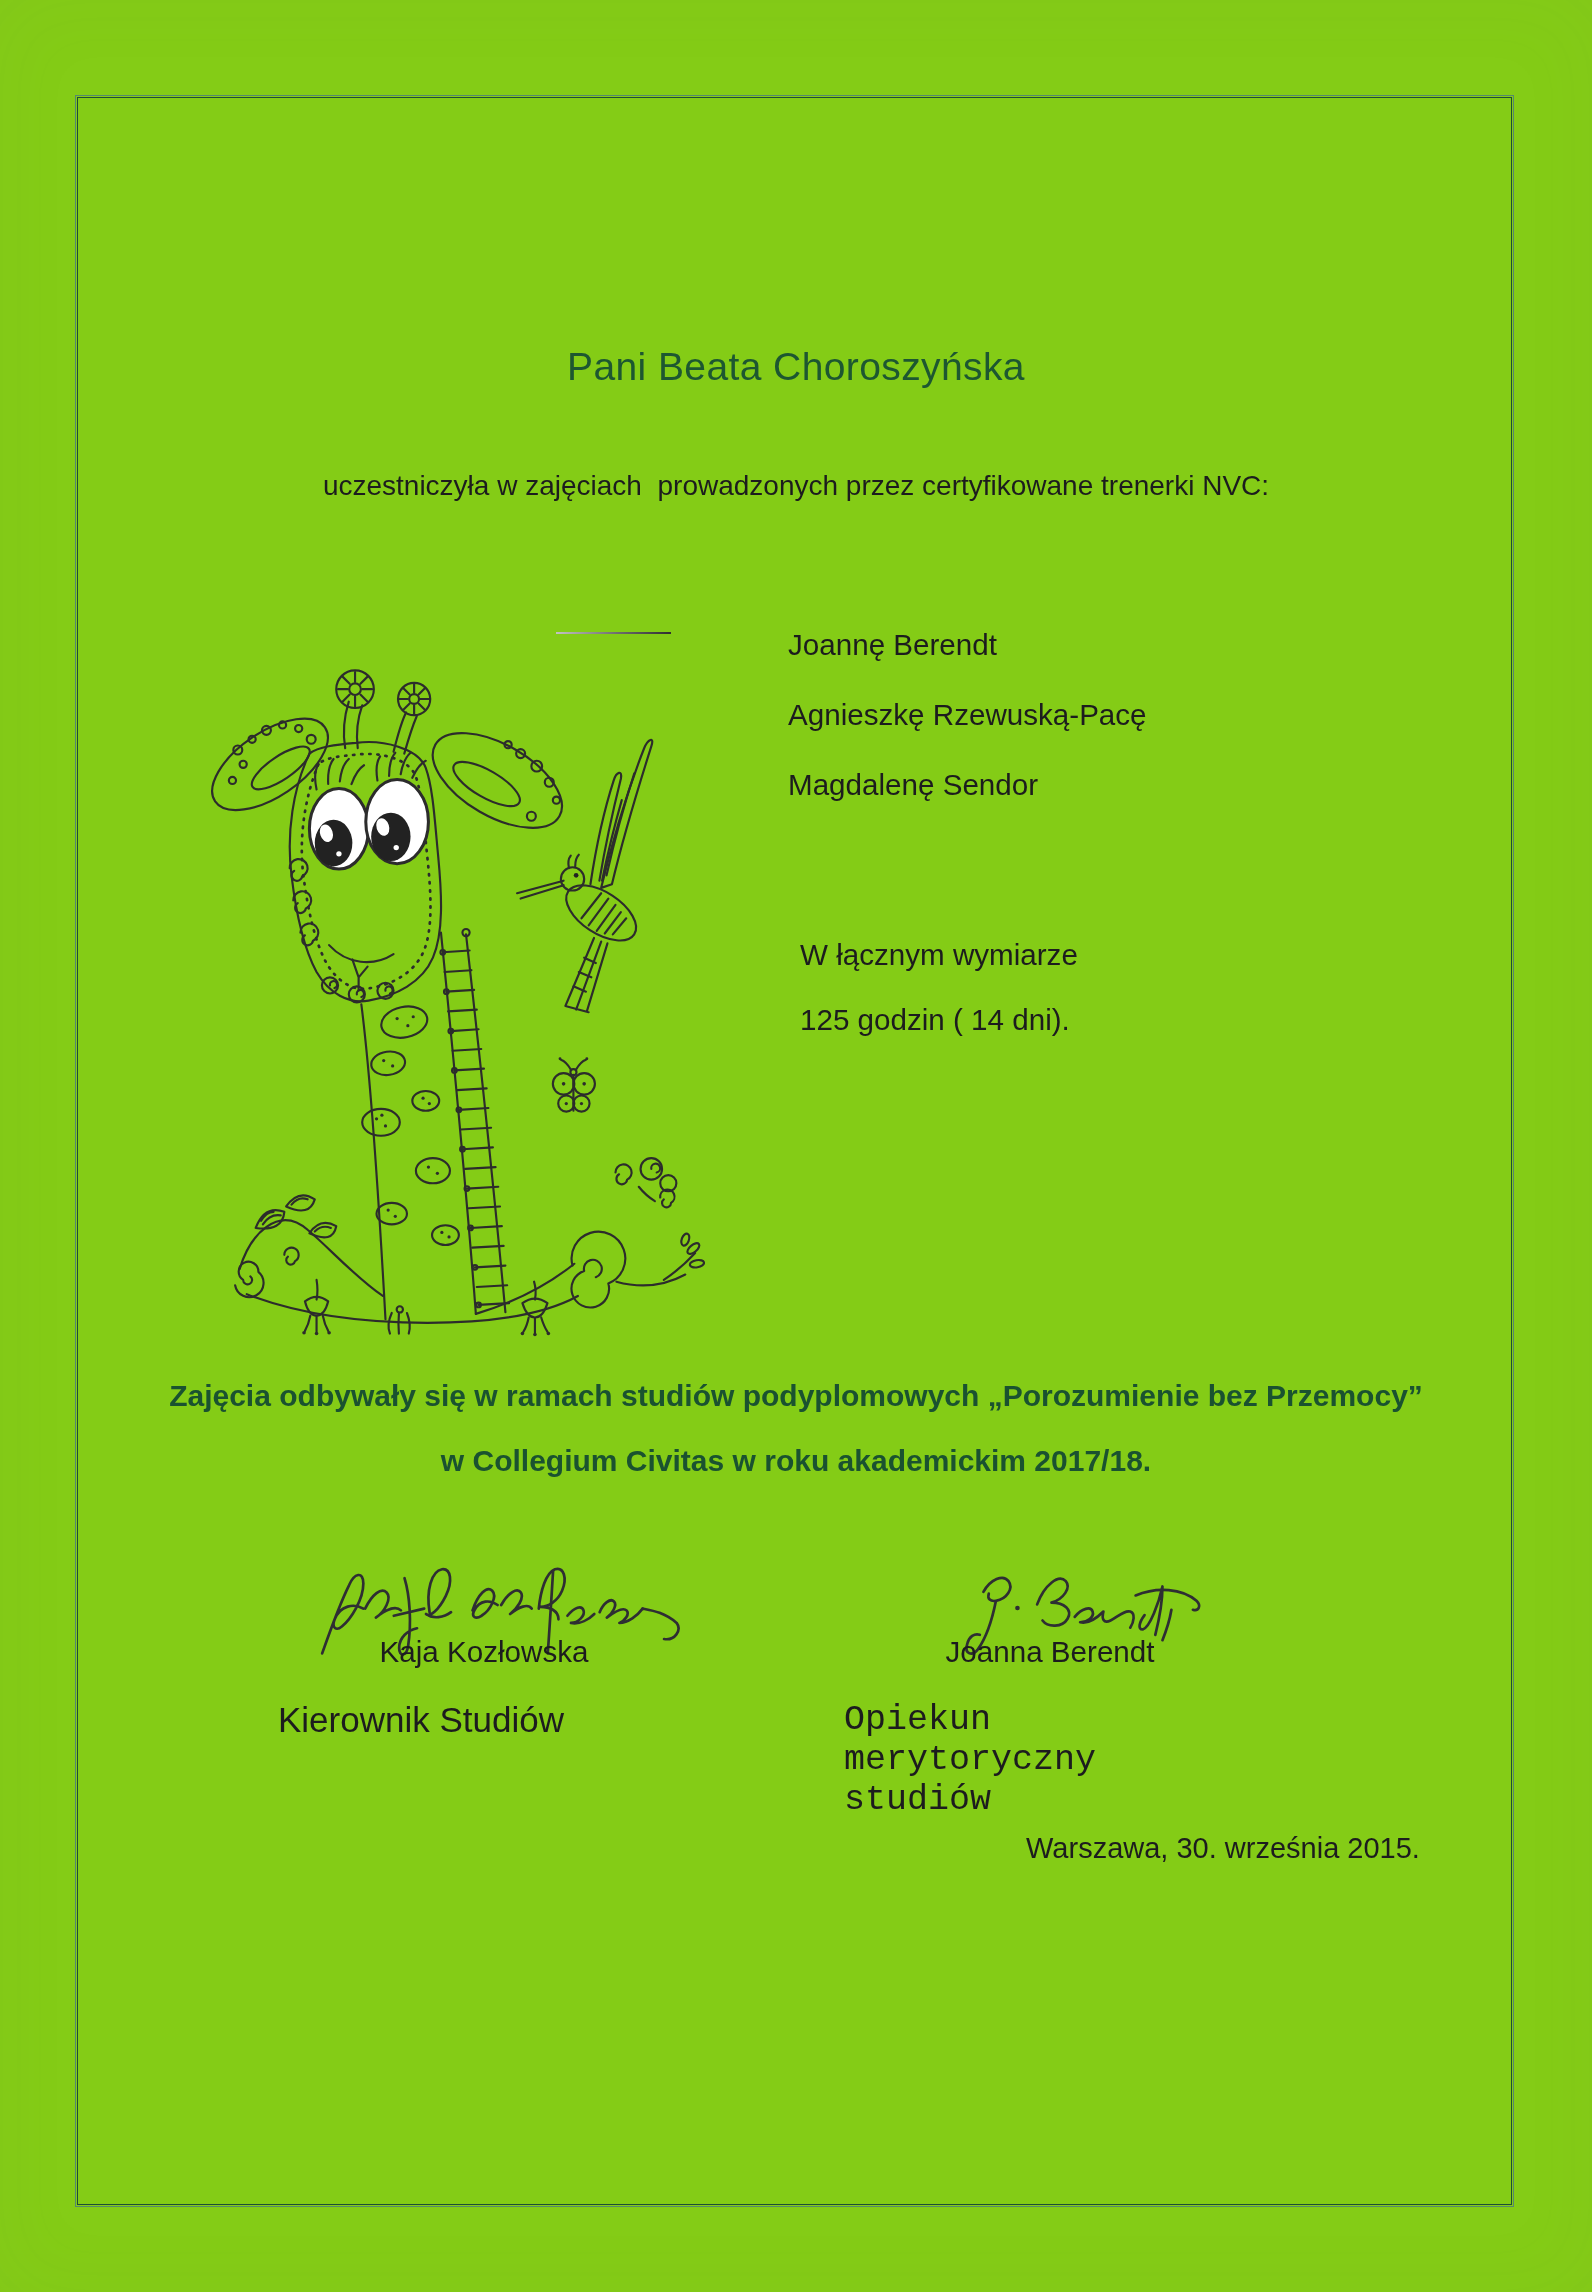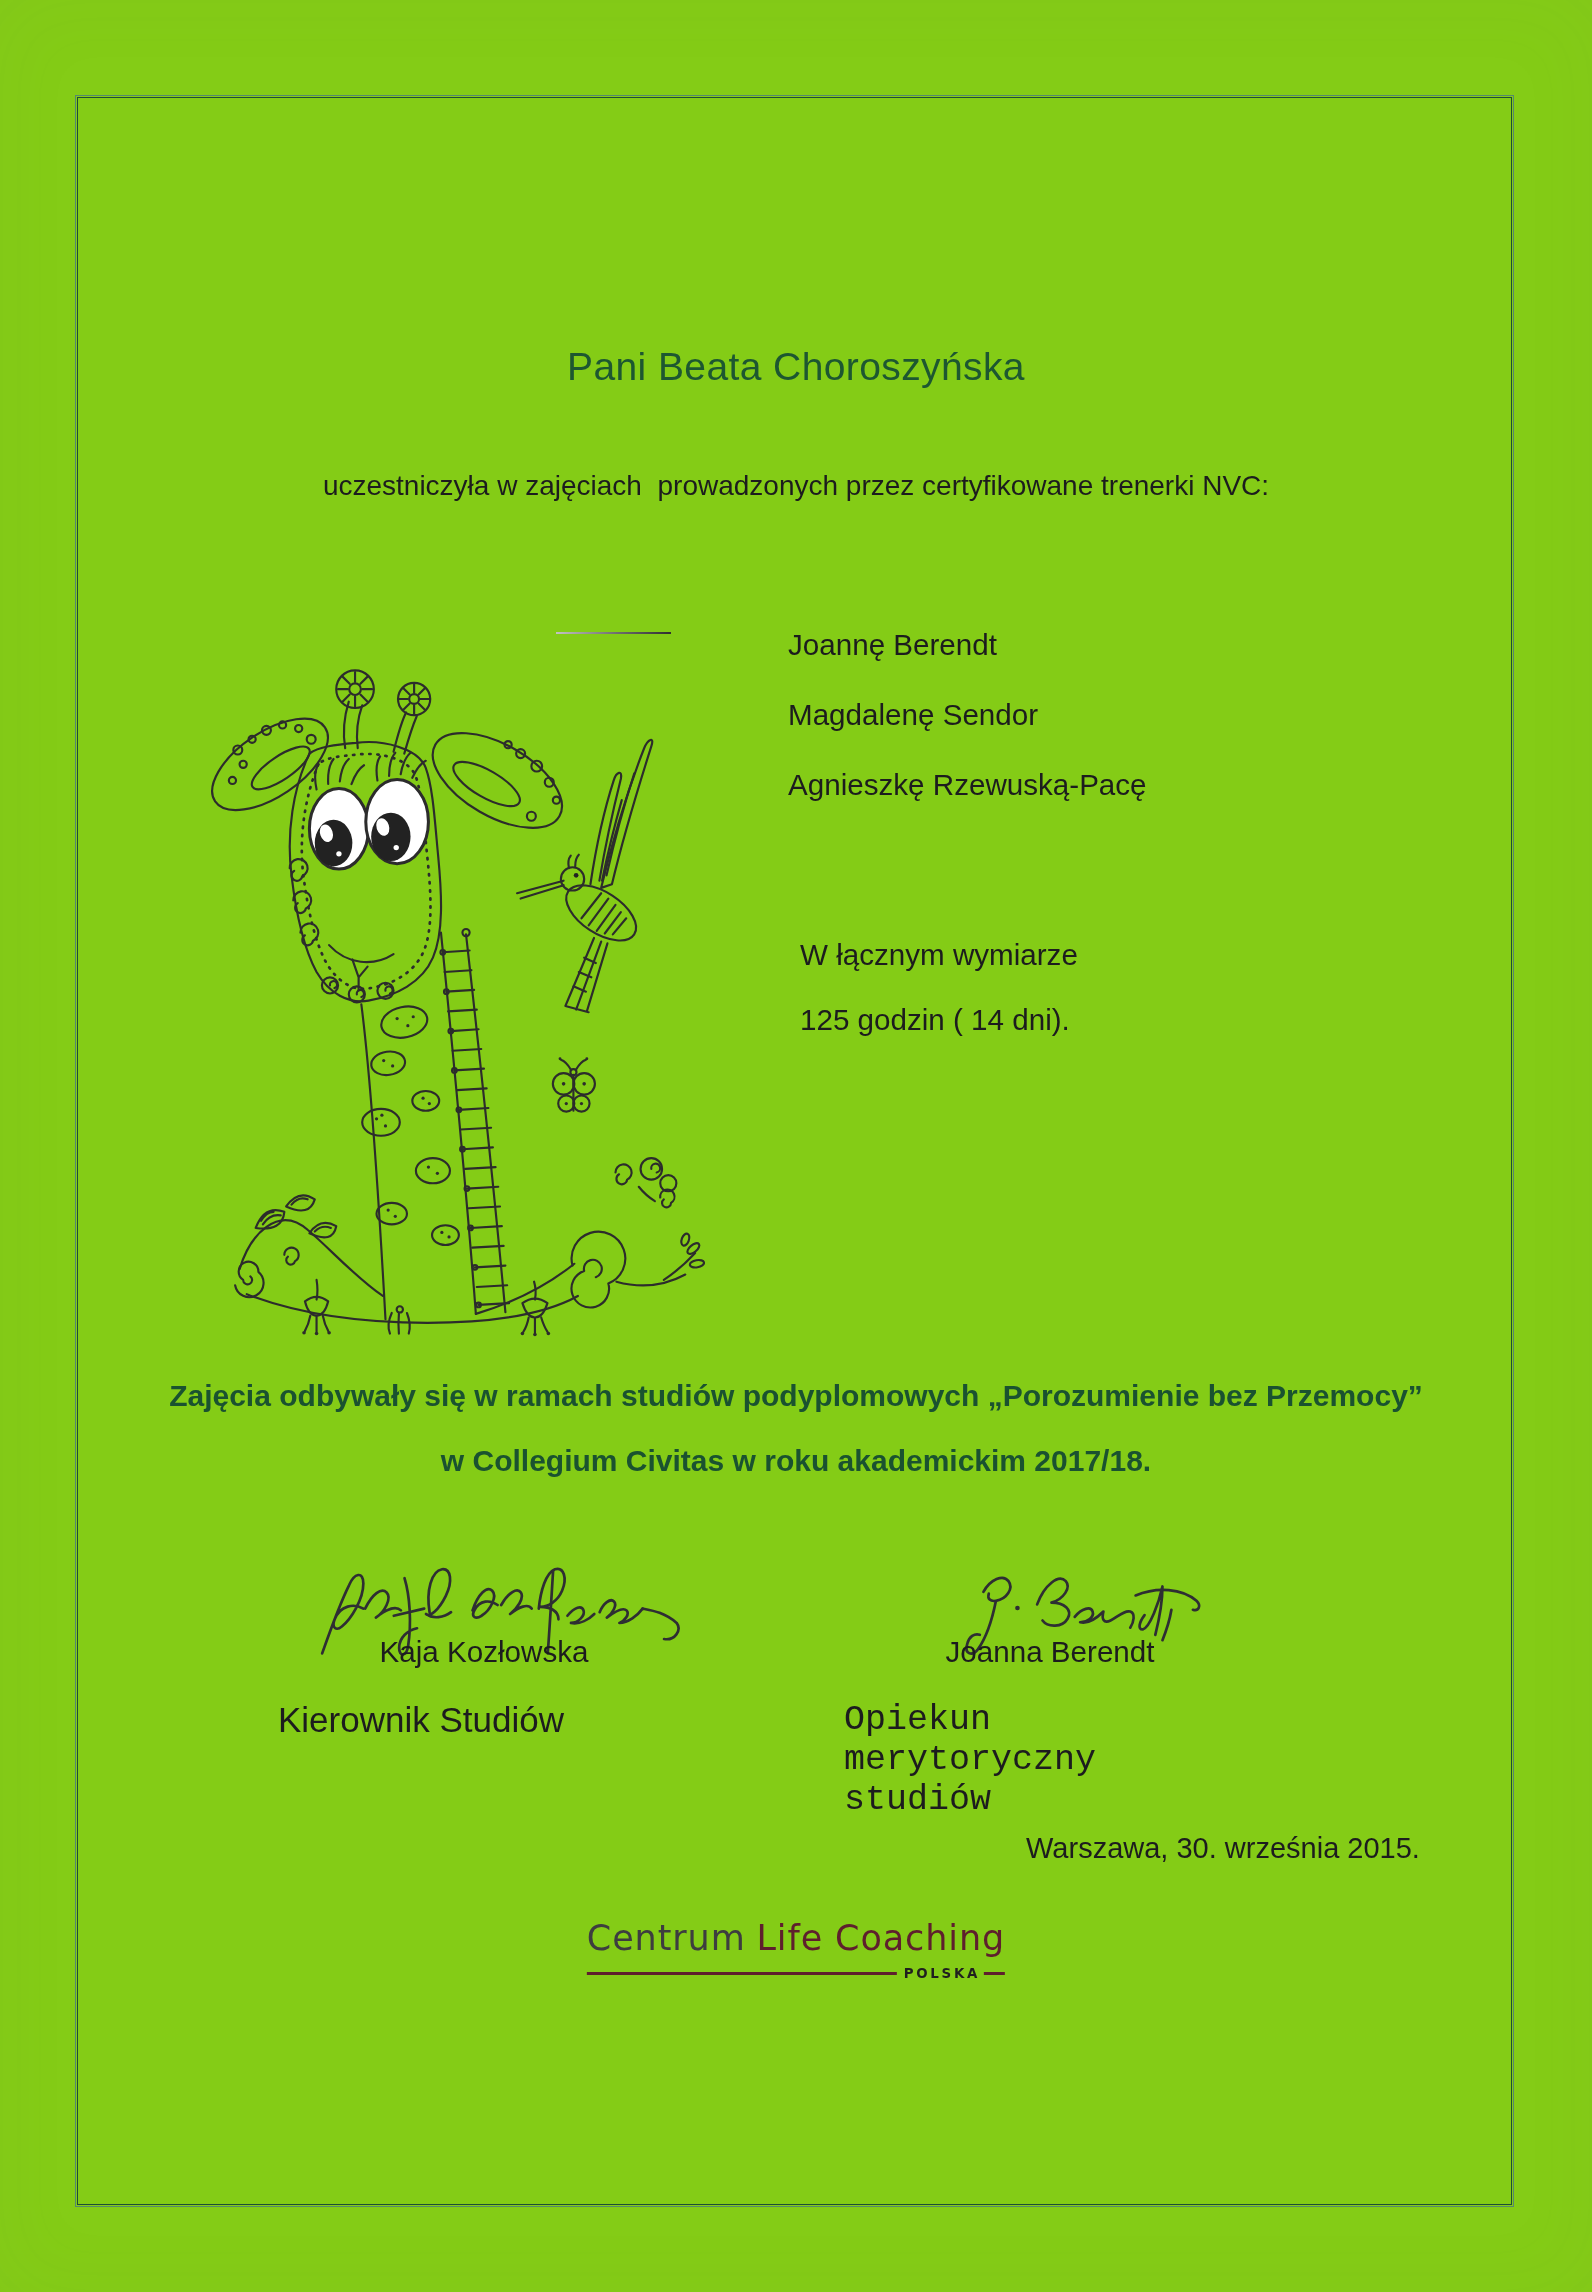--- a/index.html
+++ b/index.html
@@ -57,22 +57,22 @@
   </div>
 
   <div class="recipient">Pani Beata Choroszyńska</div>
 
   <div class="intro">uczestniczyła w zajęciach  prowadzonych przez certyfikowane trenerki NVC:</div>
 
   <div class="sep-line"></div>
 
   <div class="trainers">
     <div>Joannę Berendt</div>
+    <div>Agnieszkę Rzewuską-Pacę</div>
     <div>Magdalenę Sendor</div>
-    <div>Agnieszkę Rzewuską-Pacę</div>
   </div>
 
   <div class="duration">
     <div>W łącznym wymiarze</div>
     <div>125 godzin ( 14 dni).</div>
   </div>
 
   <svg class="illustration" viewBox="0 0 562 788" aria-hidden="true">
     <g stroke="#2c2c2c" fill="none" stroke-width="2.4" stroke-linecap="round" stroke-linejoin="round">
 
@@ -297,24 +297,14 @@
     </g>
   </svg>
 
   <div class="sig-name left">Kaja Kozłowska</div>
   <div class="sig-name right">Joanna Berendt</div>
   <div class="sig-title left">Kierownik Studiów</div>
   <div class="sig-title right">Opiekun merytoryczny studiów</div>
 
   <div class="date-place">Warszawa, 30. września 2015.</div>
 
-  <div class="logo">
-    <div class="logo-text">
-      <span class="logo-part1">Centrum</span><span class="logo-part2">Life Coaching</span>
-    </div>
-    <div class="logo-underline">
-      <div class="bar"></div>
-      <span class="logo-sub">POLSKA</span>
-      <div class="stub"></div>
-    </div>
-  </div>
 </div>
 
 
 </body></html>

